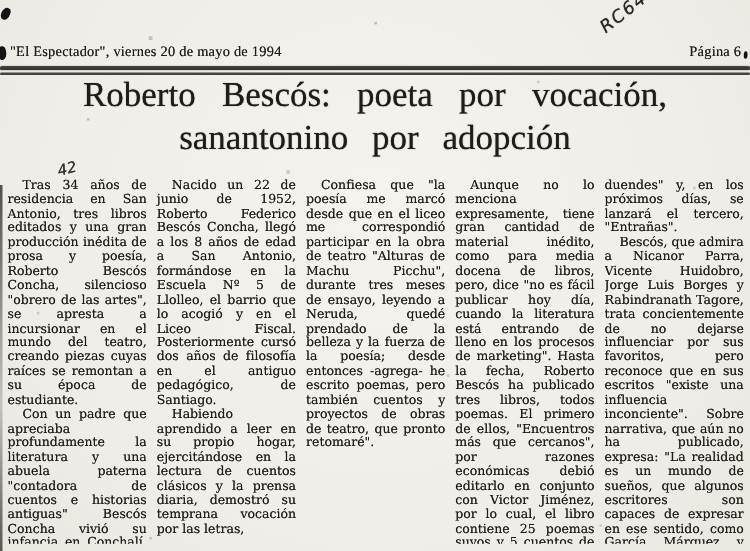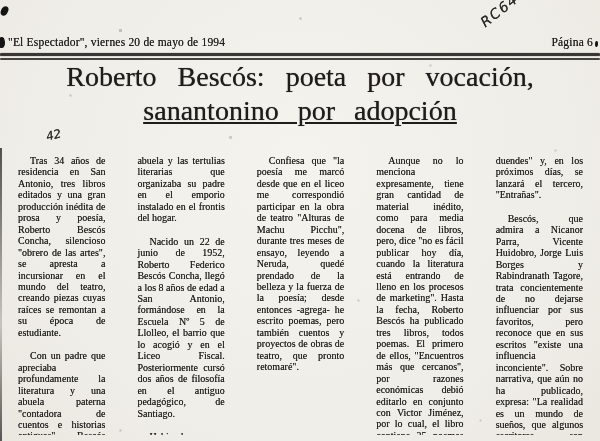--- a/index.html
+++ b/index.html
@@ -36,21 +36,21 @@
   .rule .r2{height:2px;margin-top:2px;background:#45433e;border-radius:2px;}
   
   .headline{
     position:absolute;top:60px;left:0;right:0;margin:0;
     text-align:center;font-weight:400;
     font-size:28px;line-height:34px;
     text-shadow:0 0 .7px rgba(30,29,27,.85);
   }
   .headline .hl{display:block;}
   .headline .hl1{word-spacing:14px;}
-  .headline .hl2{word-spacing:12px;text-decoration:underline;}
+  .headline .hl2{word-spacing:12px;}
   
   .hand-code{
     position:absolute;left:487px;top:14px;width:90px;
     transform:rotate(-38deg);transform-origin:left bottom;
     font-family:"DejaVu Sans", sans-serif;font-style:italic;
     font-size:14px;letter-spacing:1.5px;color:#2b2a28;
     text-shadow:0 0 .6px rgba(43,42,40,.9);
   }
   .hand-mark{
     position:absolute;left:46px;top:128px;
@@ -64,21 +64,21 @@
     display:flex;gap:8px;
   }
   .col{
     flex:1 1 0;min-width:0;
     font-family:"DejaVu Serif", serif;
     font-size:10px;line-height:11.45px;
     text-align:justify;
     text-shadow:0 0 .45px rgba(30,29,27,.75);
     overflow:hidden;
   }
-  .col p{margin:12px;font-family:Liberation Serif, serif;}
+  .col p{margin:0;}
   .col p.indent{text-indent:12px;}
 </style>
 </head>
 <body>
 
 <div class="page">
 
   <div class="edge-line"></div>
   <div class="blob b1"></div>
   <div class="blob b2"></div>
@@ -103,21 +103,20 @@
   </h1>
 
   <div class="hand-mark">42</div>
 
   <div class="columns" id="columns">
       <div class="col">
         <p class="indent">Tras 34 años de residencia en San Antonio, tres libros editados y una gran producción inédita de prosa y poesía, Roberto Bescós Concha, silencioso "obrero de las artes", se apresta a incursionar en el mundo del teatro, creando piezas cuyas raíces se remontan a su época de estudiante.</p>
         <p class="indent">Con un padre que apreciaba profundamente la literatura y una abuela paterna "contadora de cuentos e historias antiguas" Bescós Concha vivió su infancia en Conchalí, Santiago, sumido entre libros clásicos, relatos mágicos de su</p>
       </div>
       <div class="col">
-        <p>abuela y las tertulias literarias que organizaba su padre en el emporio instalado en el frontis del hogar.</p>
         <p class="indent">Nacido un 22 de junio de 1952, Roberto Federico Bescós Concha, llegó a los 8 años de edad a San Antonio, formándose en la Escuela Nº 5 de Llolleo, el barrio que lo acogió y en el Liceo Fiscal. Posteriormente cursó dos años de filosofía en el antiguo pedagógico, de Santiago.</p>
         <p class="indent">Habiendo aprendido a leer en su propio hogar, ejercitándose en la lectura de cuentos clásicos y la prensa diaria, demostró su temprana vocación por las letras,</p>
       </div>
       <div class="col">
         <p class="indent">Confiesa que "la poesía me marcó desde que en el liceo me correspondió participar en la obra de teatro "Alturas de Machu Picchu", durante tres meses de ensayo, leyendo a Neruda, quedé prendado de la belleza y la fuerza de la poesía; desde entonces -agrega- he escrito poemas, pero también cuentos y proyectos de obras de teatro, que pronto retomaré".</p>
       </div>
       <div class="col">
         <p class="indent">Aunque no lo menciona expresamente, tiene gran cantidad de material inédito, como para media docena de libros, pero, dice "no es fácil publicar hoy día, cuando la literatura está entrando de lleno en los procesos de marketing". Hasta la fecha, Roberto Bescós ha publicado tres libros, todos poemas. El primero de ellos, "Encuentros más que cercanos", por razones económicas debió editarlo en conjunto con Victor Jiménez, por lo cual, el libro contiene 25 poemas suyos y 5 cuentos de Jiménez; el segundo libro fue "Artesanía en</p>
       </div>
       <div class="col">

